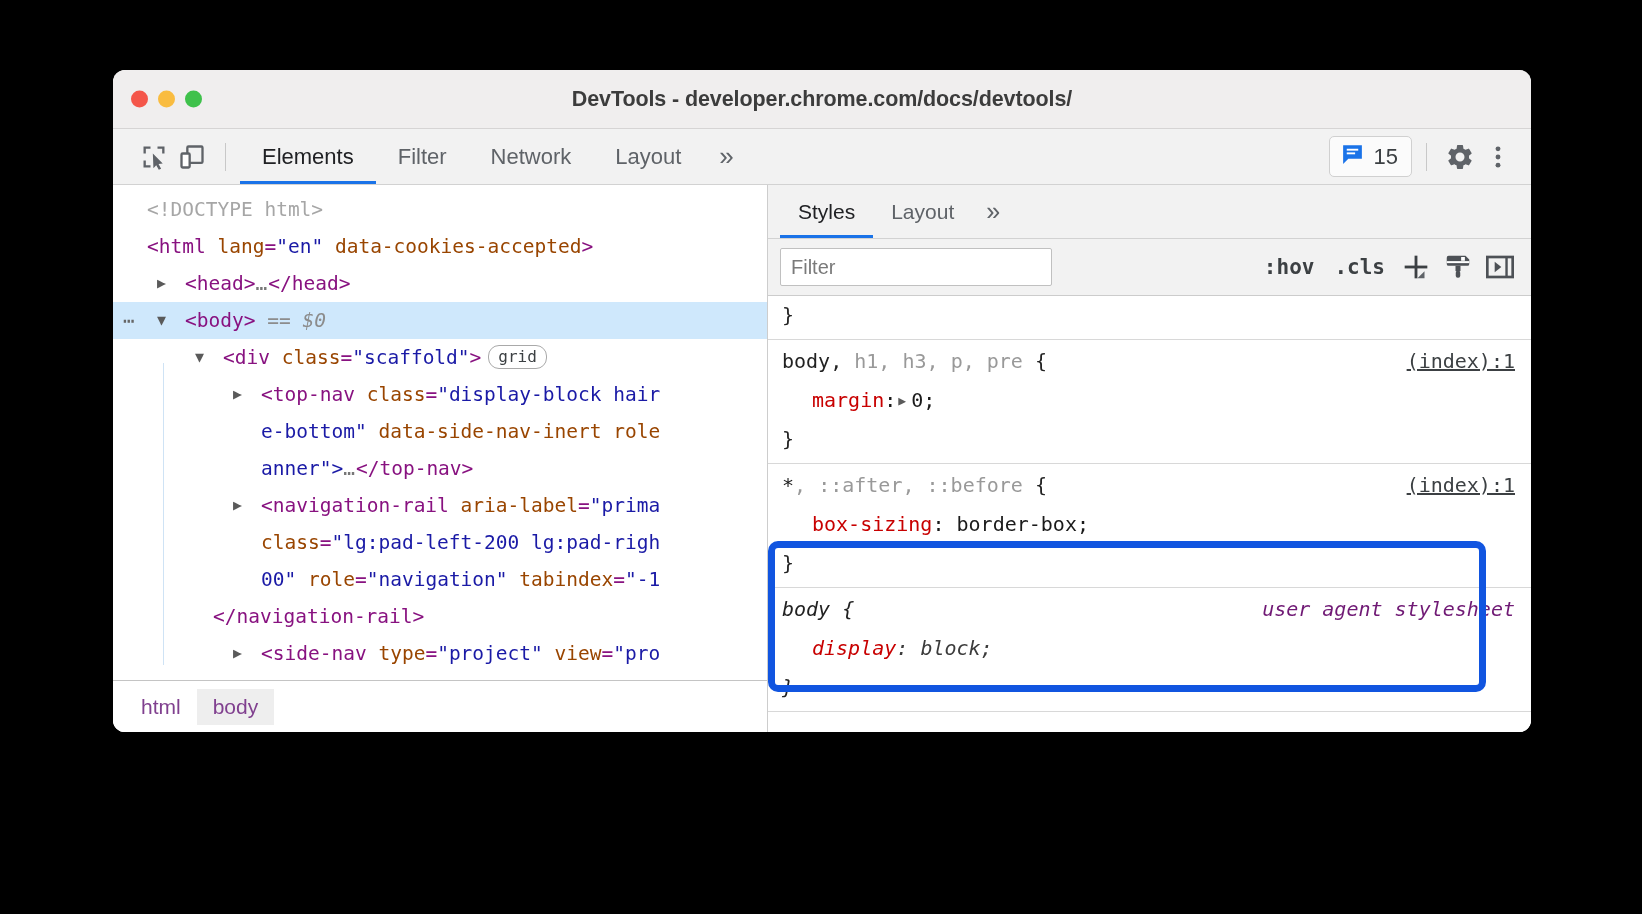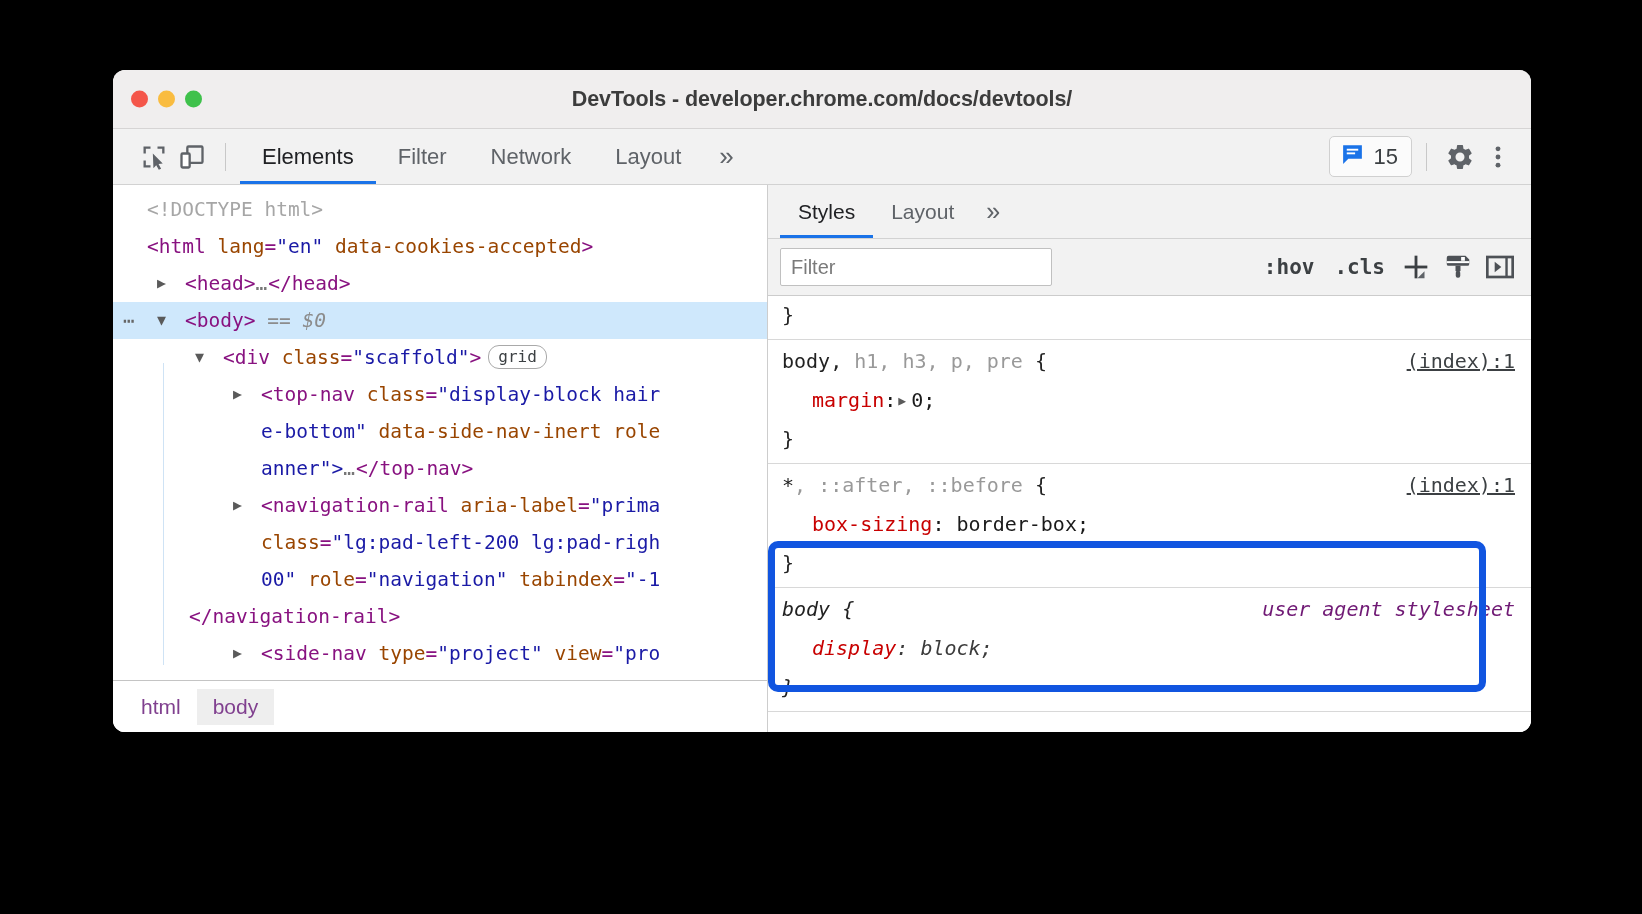--- a/index.html
+++ b/index.html
@@ -470,21 +470,21 @@
           <div class="node" style="padding-left:148px;">
             <span class="c-attr">class</span><span class="c-tag">=</span><span class="c-val">"lg:pad-left-200 lg:pad-righ</span>
           </div>
 
           <div class="node" style="padding-left:148px;">
             <span class="c-val">00"</span>
             <span class="c-attr">role</span><span class="c-tag">=</span><span class="c-val">"navigation"</span>
             <span class="c-attr">tabindex</span><span class="c-tag">=</span><span class="c-val">"-1</span>
           </div>
 
-          <div class="node" style="padding-left:76px;">
+          <div class="node" style="padding-left:100px;">
             <span class="c-tag">&lt;/navigation-rail&gt;</span>
           </div>
 
           <div class="node" style="padding-left:148px;">
             <span class="tw-abs" style="left:120px;top:0;">▶</span>
             <span class="c-tag">&lt;</span><span class="c-tag">side-nav</span>
             <span class="c-attr">type</span><span class="c-tag">=</span><span class="c-val">"project"</span>
             <span class="c-attr">view</span><span class="c-tag">=</span><span class="c-val">"pro</span>
           </div>
         </div>

